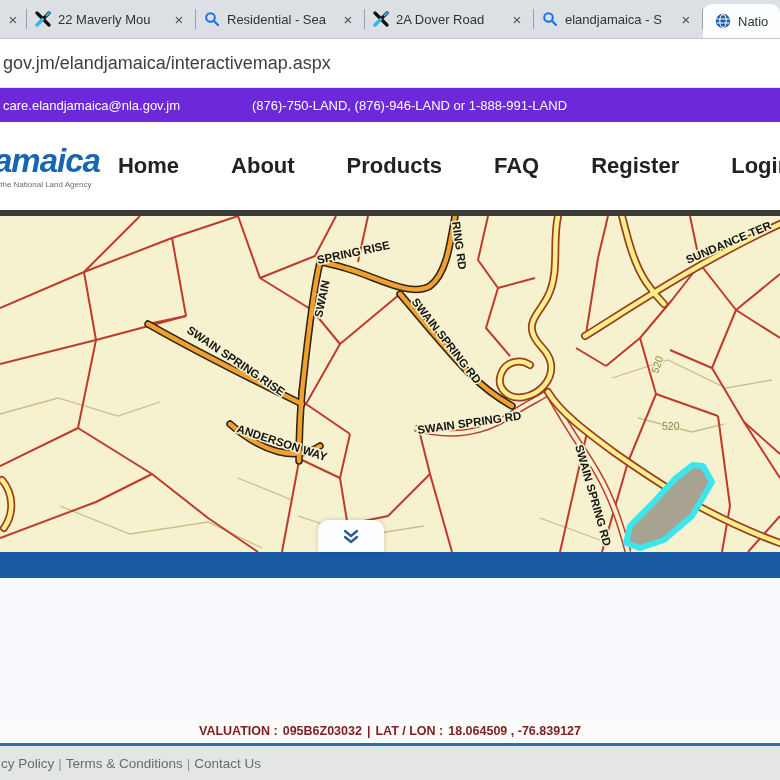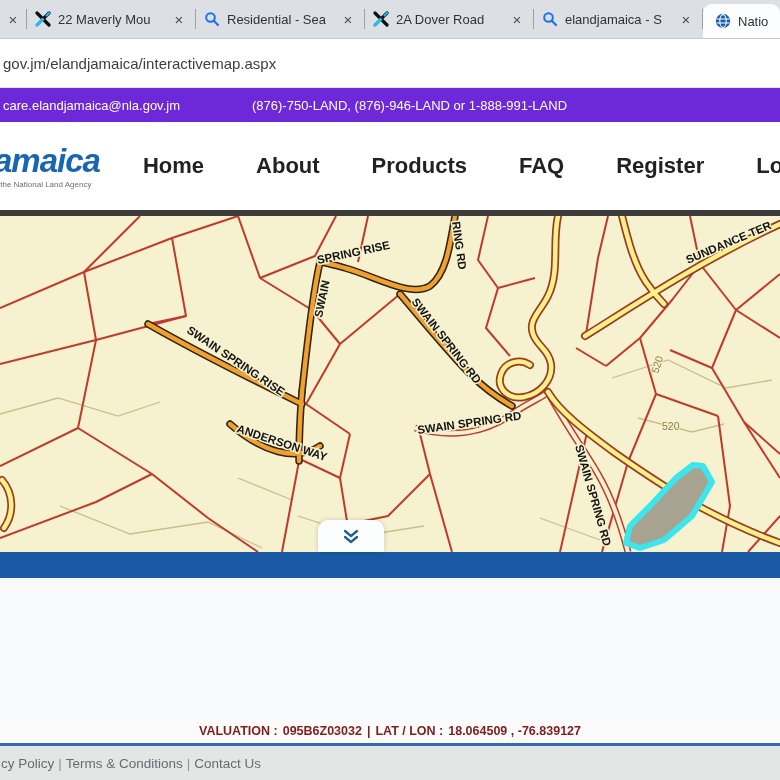--- a/index.html
+++ b/index.html
@@ -16,28 +16,28 @@
   .tab.partial { width:26px; justify-content:center; padding:0; }
   .tab.t { width:168px; }
   .tab.active { flex:1 1 auto; background:#fcfdfe; border-radius:9px 9px 0 0;
     margin-top:4px; padding-left:12px; }
   .tabsep { width:1px; height:20px; background:#9aa0a7; align-self:center; }
   .favicon { width:16px; height:16px; flex:0 0 auto; }
 
   
   .toolbar { height:50px; background:#ffffff; border-top:1px solid #c6c9cc;
     display:flex; align-items:center; border-bottom:1px solid #e3e3e3; }
-  .url { font-size:15px; color:#3c4043; padding-left:3px; white-space:nowrap; }
+  .url { font-size:18px; color:#3c4043; padding-left:3px; white-space:nowrap; }
 
   
   .contactbar { height:34px; background:#6d28d9; color:#fff; font-size:13px;
     display:flex; align-items:center; gap:72px; padding-left:3px; }
 
   
-  .siteheader { height:88px; background:#fff; display:flex; align-items:center;gap:25px; }
+  .siteheader { height:88px; background:#fff; display:flex; align-items:center; }
   .logo { margin-left:-6px; display:flex; flex-direction:column; width:150px; }
   .logo .word { font-size:33px; font-weight:bold; font-style:italic; color:#1766b5;
     letter-spacing:-1px; line-height:1; }
   .logo .tag { font-size:8px; color:#6d6d6d; margin-top:3px; }
   .nav { margin-left:auto; display:flex; gap:34px; padding-right:18px; }
   .nav .item { font-size:22px; font-weight:bold; color:#222; white-space:nowrap;
     cursor:default;margin-left:18px; }
 
   
   .mapstrip { height:6px; background:#3b3b39; }

